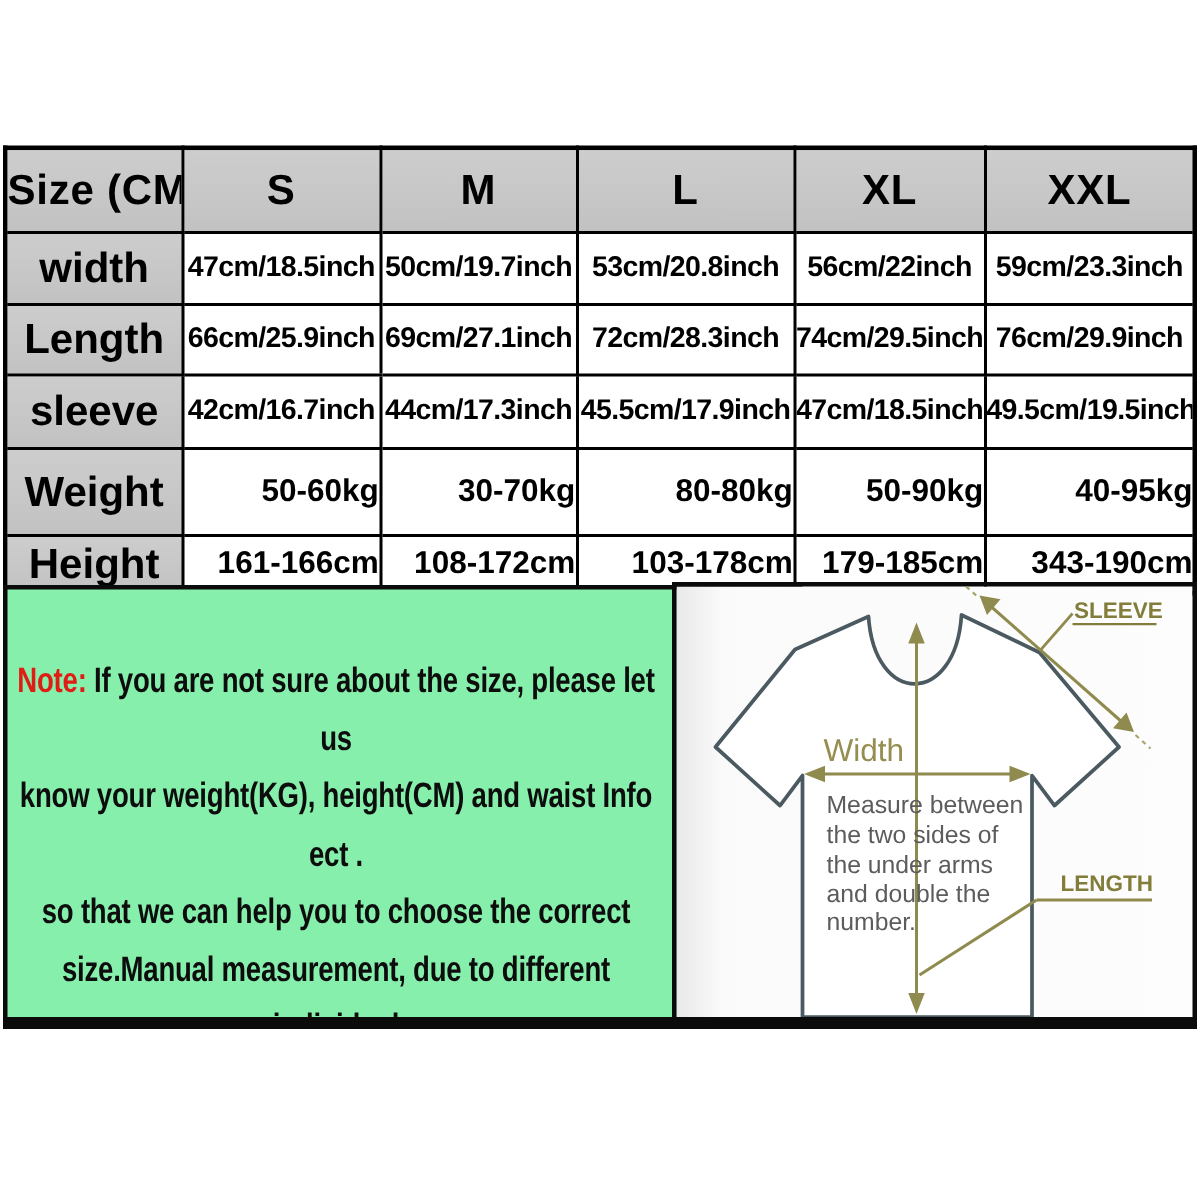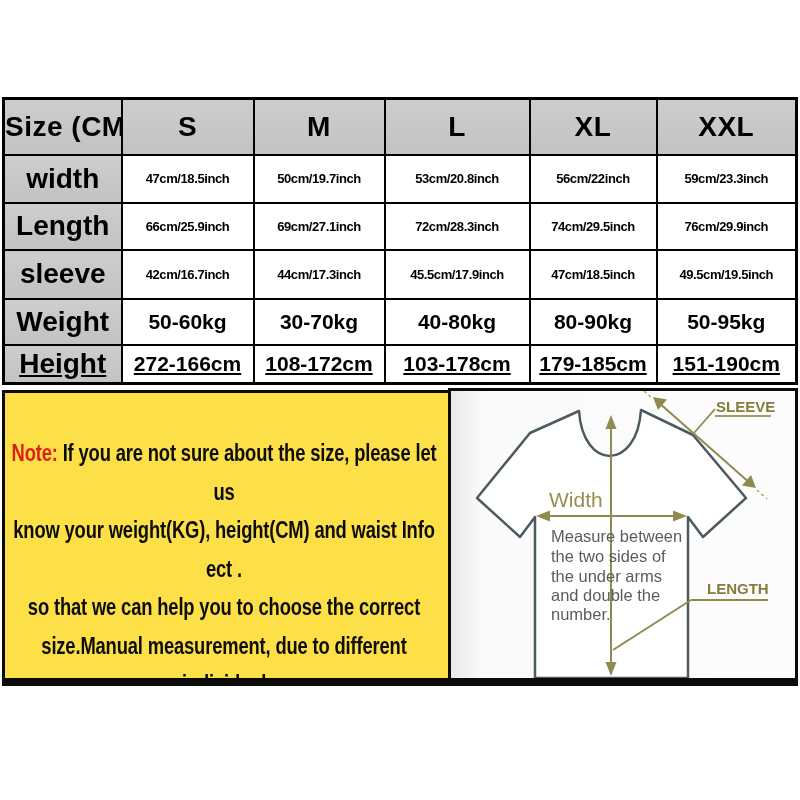--- a/index.html
+++ b/index.html
@@ -22,34 +22,34 @@
     background:#fff; overflow:hidden; white-space:nowrap;
   }
   table.size-table td.hdr {
     background:linear-gradient(180deg,#cdcdcd,#c2c2c2);
     font-size:28px; letter-spacing:0.5px;
   }
   table.size-table td.rowlab {
     background:linear-gradient(180deg,#cdcdcd,#c2c2c2);
     font-size:28px;
   }
-  table.size-table td.val { font-size:13px; letter-spacing:-0.4px; }
-  table.size-table td.val-big { font-size:21px; }
+  table.size-table td.val { font-size:19px; letter-spacing:-0.4px; }
+  table.size-table td.val-big { font-size:21px;text-align:right; }
   table.size-table td.dotted-r { border-right-style:dotted; }
   tr.r-head   { height:56px; }
   tr.r-width  { height:48px; }
   tr.r-length { height:47px; }
   tr.r-sleeve { height:49px; }
-  tr.r-weight { height:46px; }
-  tr.r-height { height:39px;text-decoration:underline; }
+  tr.r-weight { height:58px; }
+  tr.r-height { height:39px; }
 
   
   .note-box {
     position:absolute; left:2px; top:390px; width:533px; height:291px;
-    border:3px solid #0b0b0b; background:#fde047; overflow:hidden;
+    border:3px solid #0b0b0b; background:#86efac; overflow:hidden;
   }
   .note-inner {
     width:560px; transform:scaleX(0.7821); transform-origin:0 0;
     padding-top:41px; text-align:center;
     font-weight:bold; font-size:23.5px; line-height:38.5px; color:#0d0d0d;
     letter-spacing:-0.2px;
   }
   .red { color:#e01d15; }
 
   
@@ -114,31 +114,31 @@
         <td class="val dotted-r">42cm/16.7inch</td>
         <td class="val">44cm/17.3inch</td>
         <td class="val">45.5cm/17.9inch</td>
         <td class="val">47cm/18.5inch</td>
         <td class="val">49.5cm/19.5inch</td>
       </tr>
       <tr class="r-weight">
         <td class="rowlab">Weight</td>
         <td class="val-big dotted-r">50-60kg</td>
         <td class="val-big">30-70kg</td>
-        <td class="val-big">40-80kg</td>
-        <td class="val-big">80-90kg</td>
-        <td class="val-big">50-95kg</td>
+        <td class="val-big">80-80kg</td>
+        <td class="val-big">50-90kg</td>
+        <td class="val-big">40-95kg</td>
       </tr>
       <tr class="r-height">
         <td class="rowlab">Height</td>
-        <td class="val-big dotted-r">272-166cm</td>
+        <td class="val-big dotted-r">161-166cm</td>
         <td class="val-big">108-172cm</td>
         <td class="val-big">103-178cm</td>
         <td class="val-big">179-185cm</td>
-        <td class="val-big">151-190cm</td>
+        <td class="val-big">343-190cm</td>
       </tr>
     </tbody>
   </table>
 
   <div class="note-box">
     <div class="note-inner">
       <div><span class="red">Note:</span><span> If you are not sure about the size, please let us</span></div>
       <div>know your weight(KG), height(CM) and waist Info ect .</div>
       <div>so that we can help you to choose the correct</div>
       <div>size.Manual measurement, due to different individual</div>

